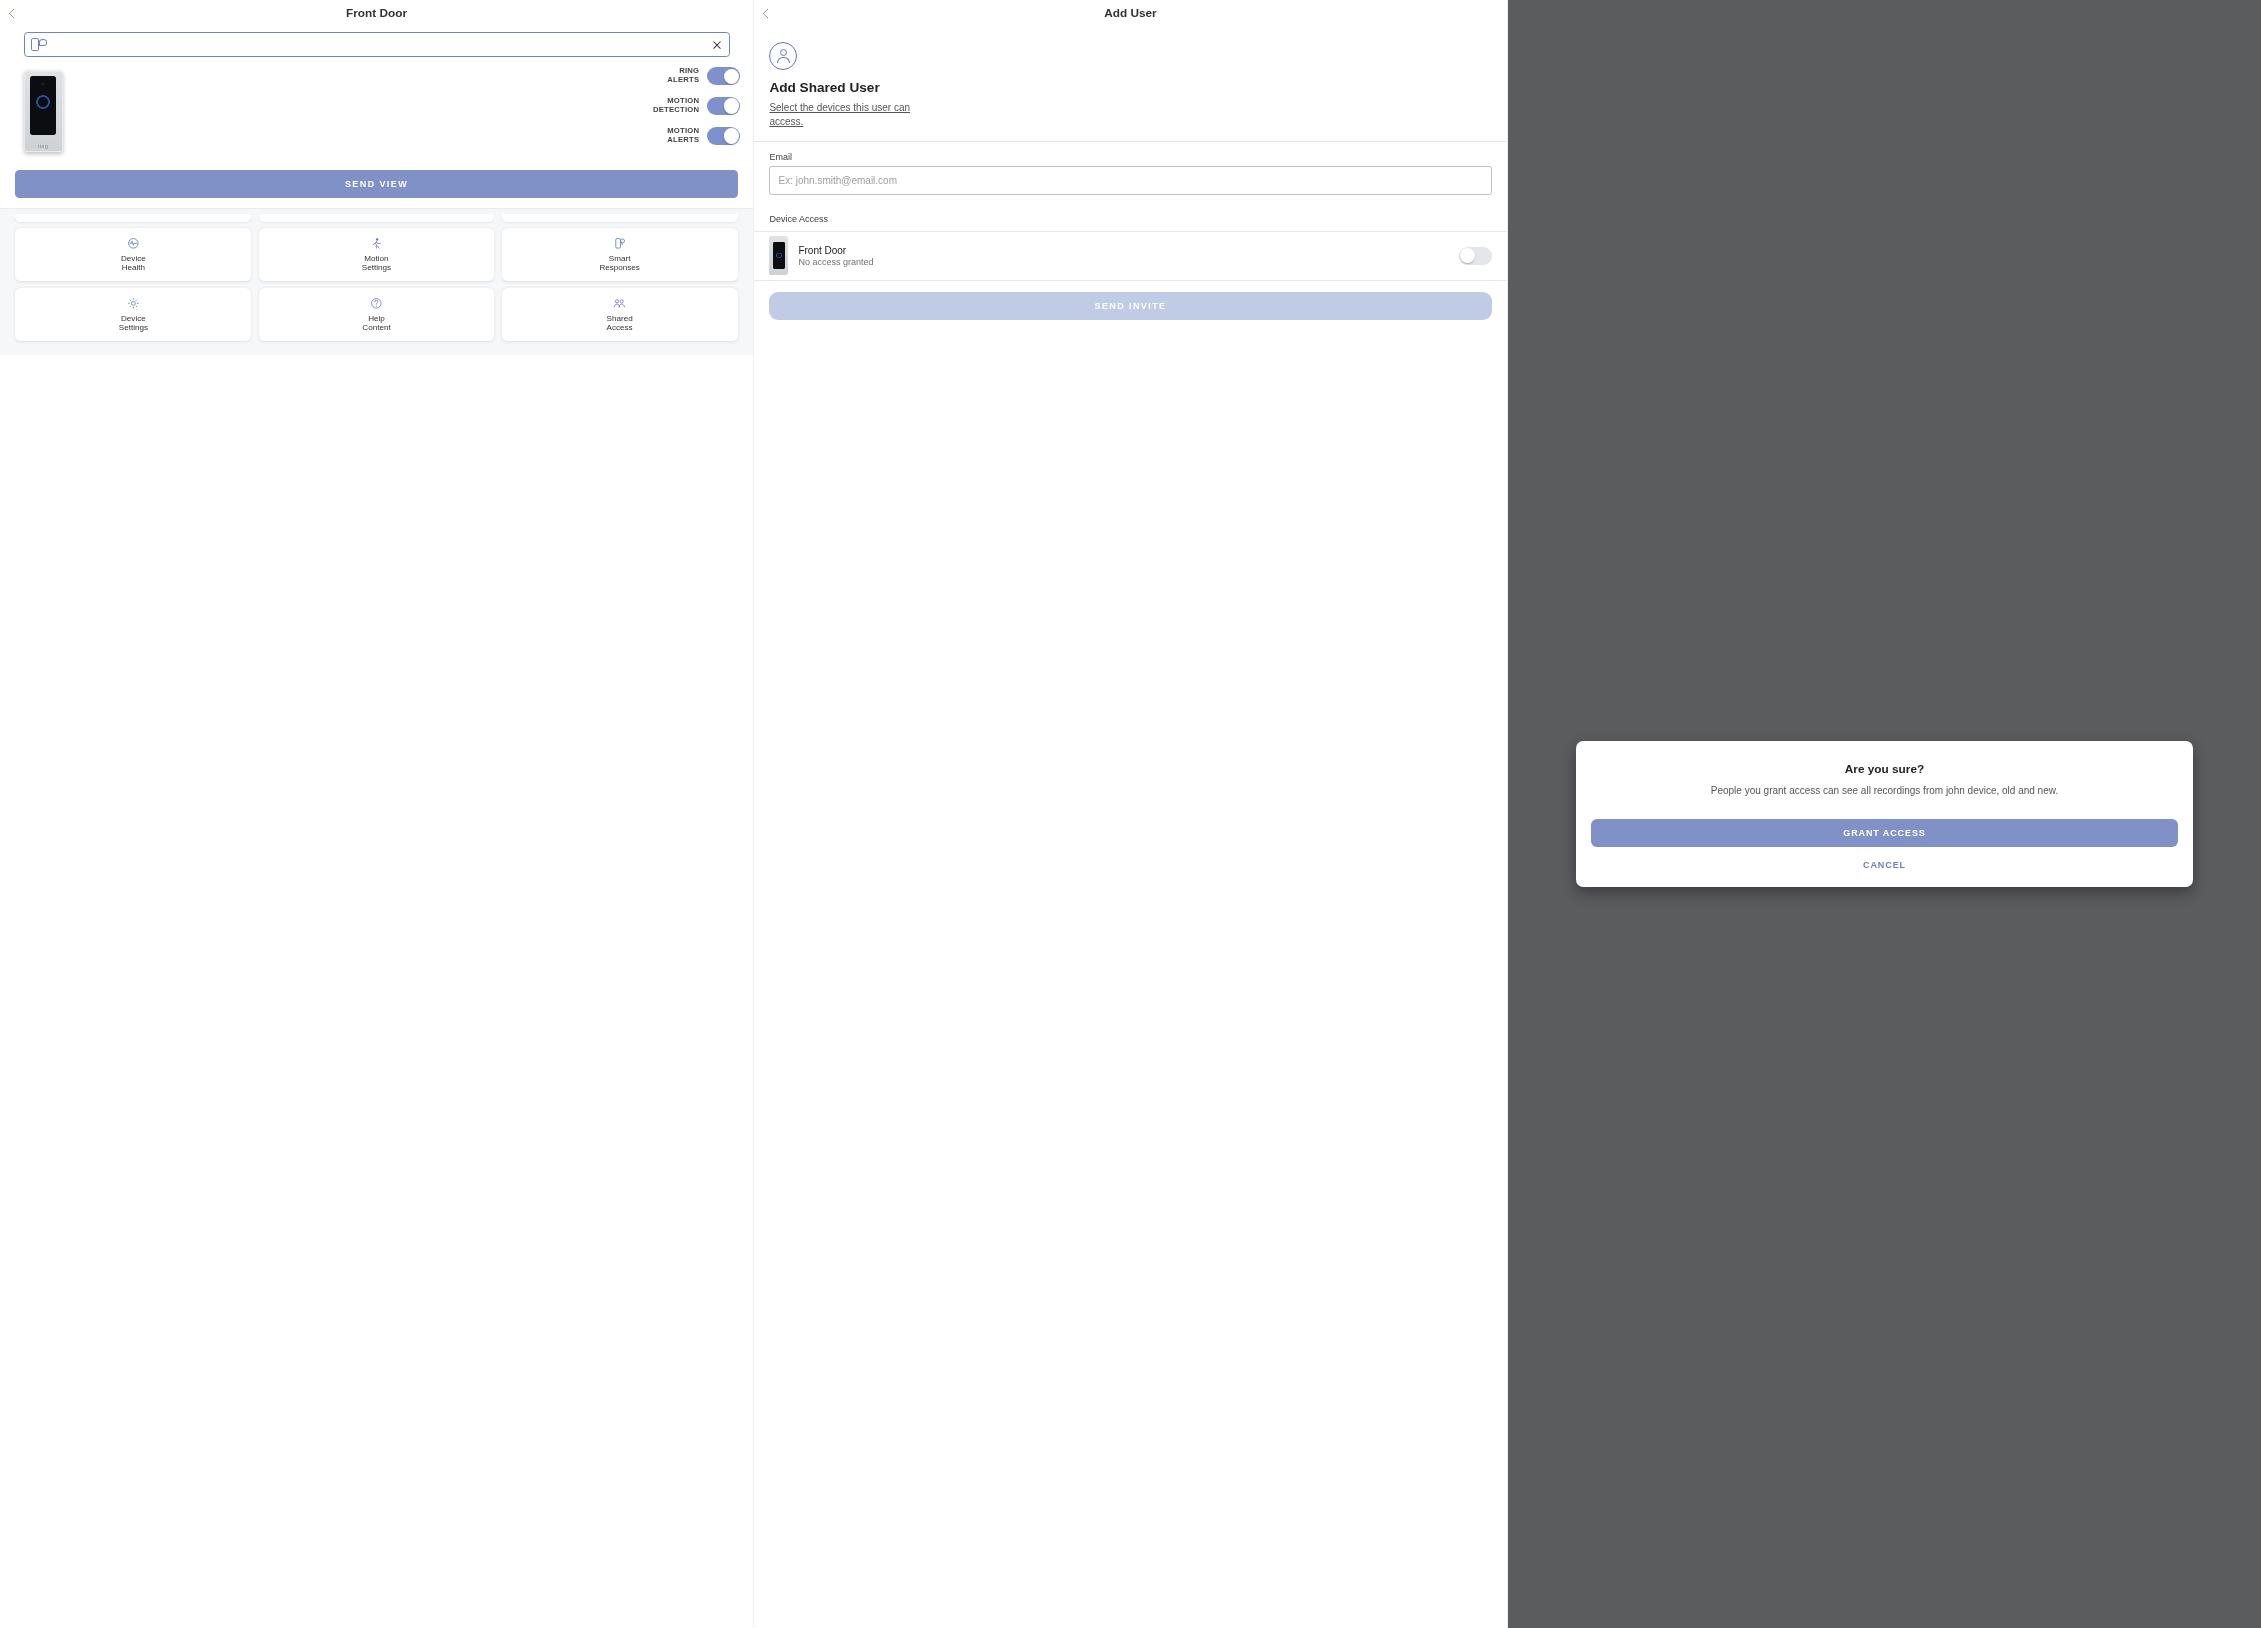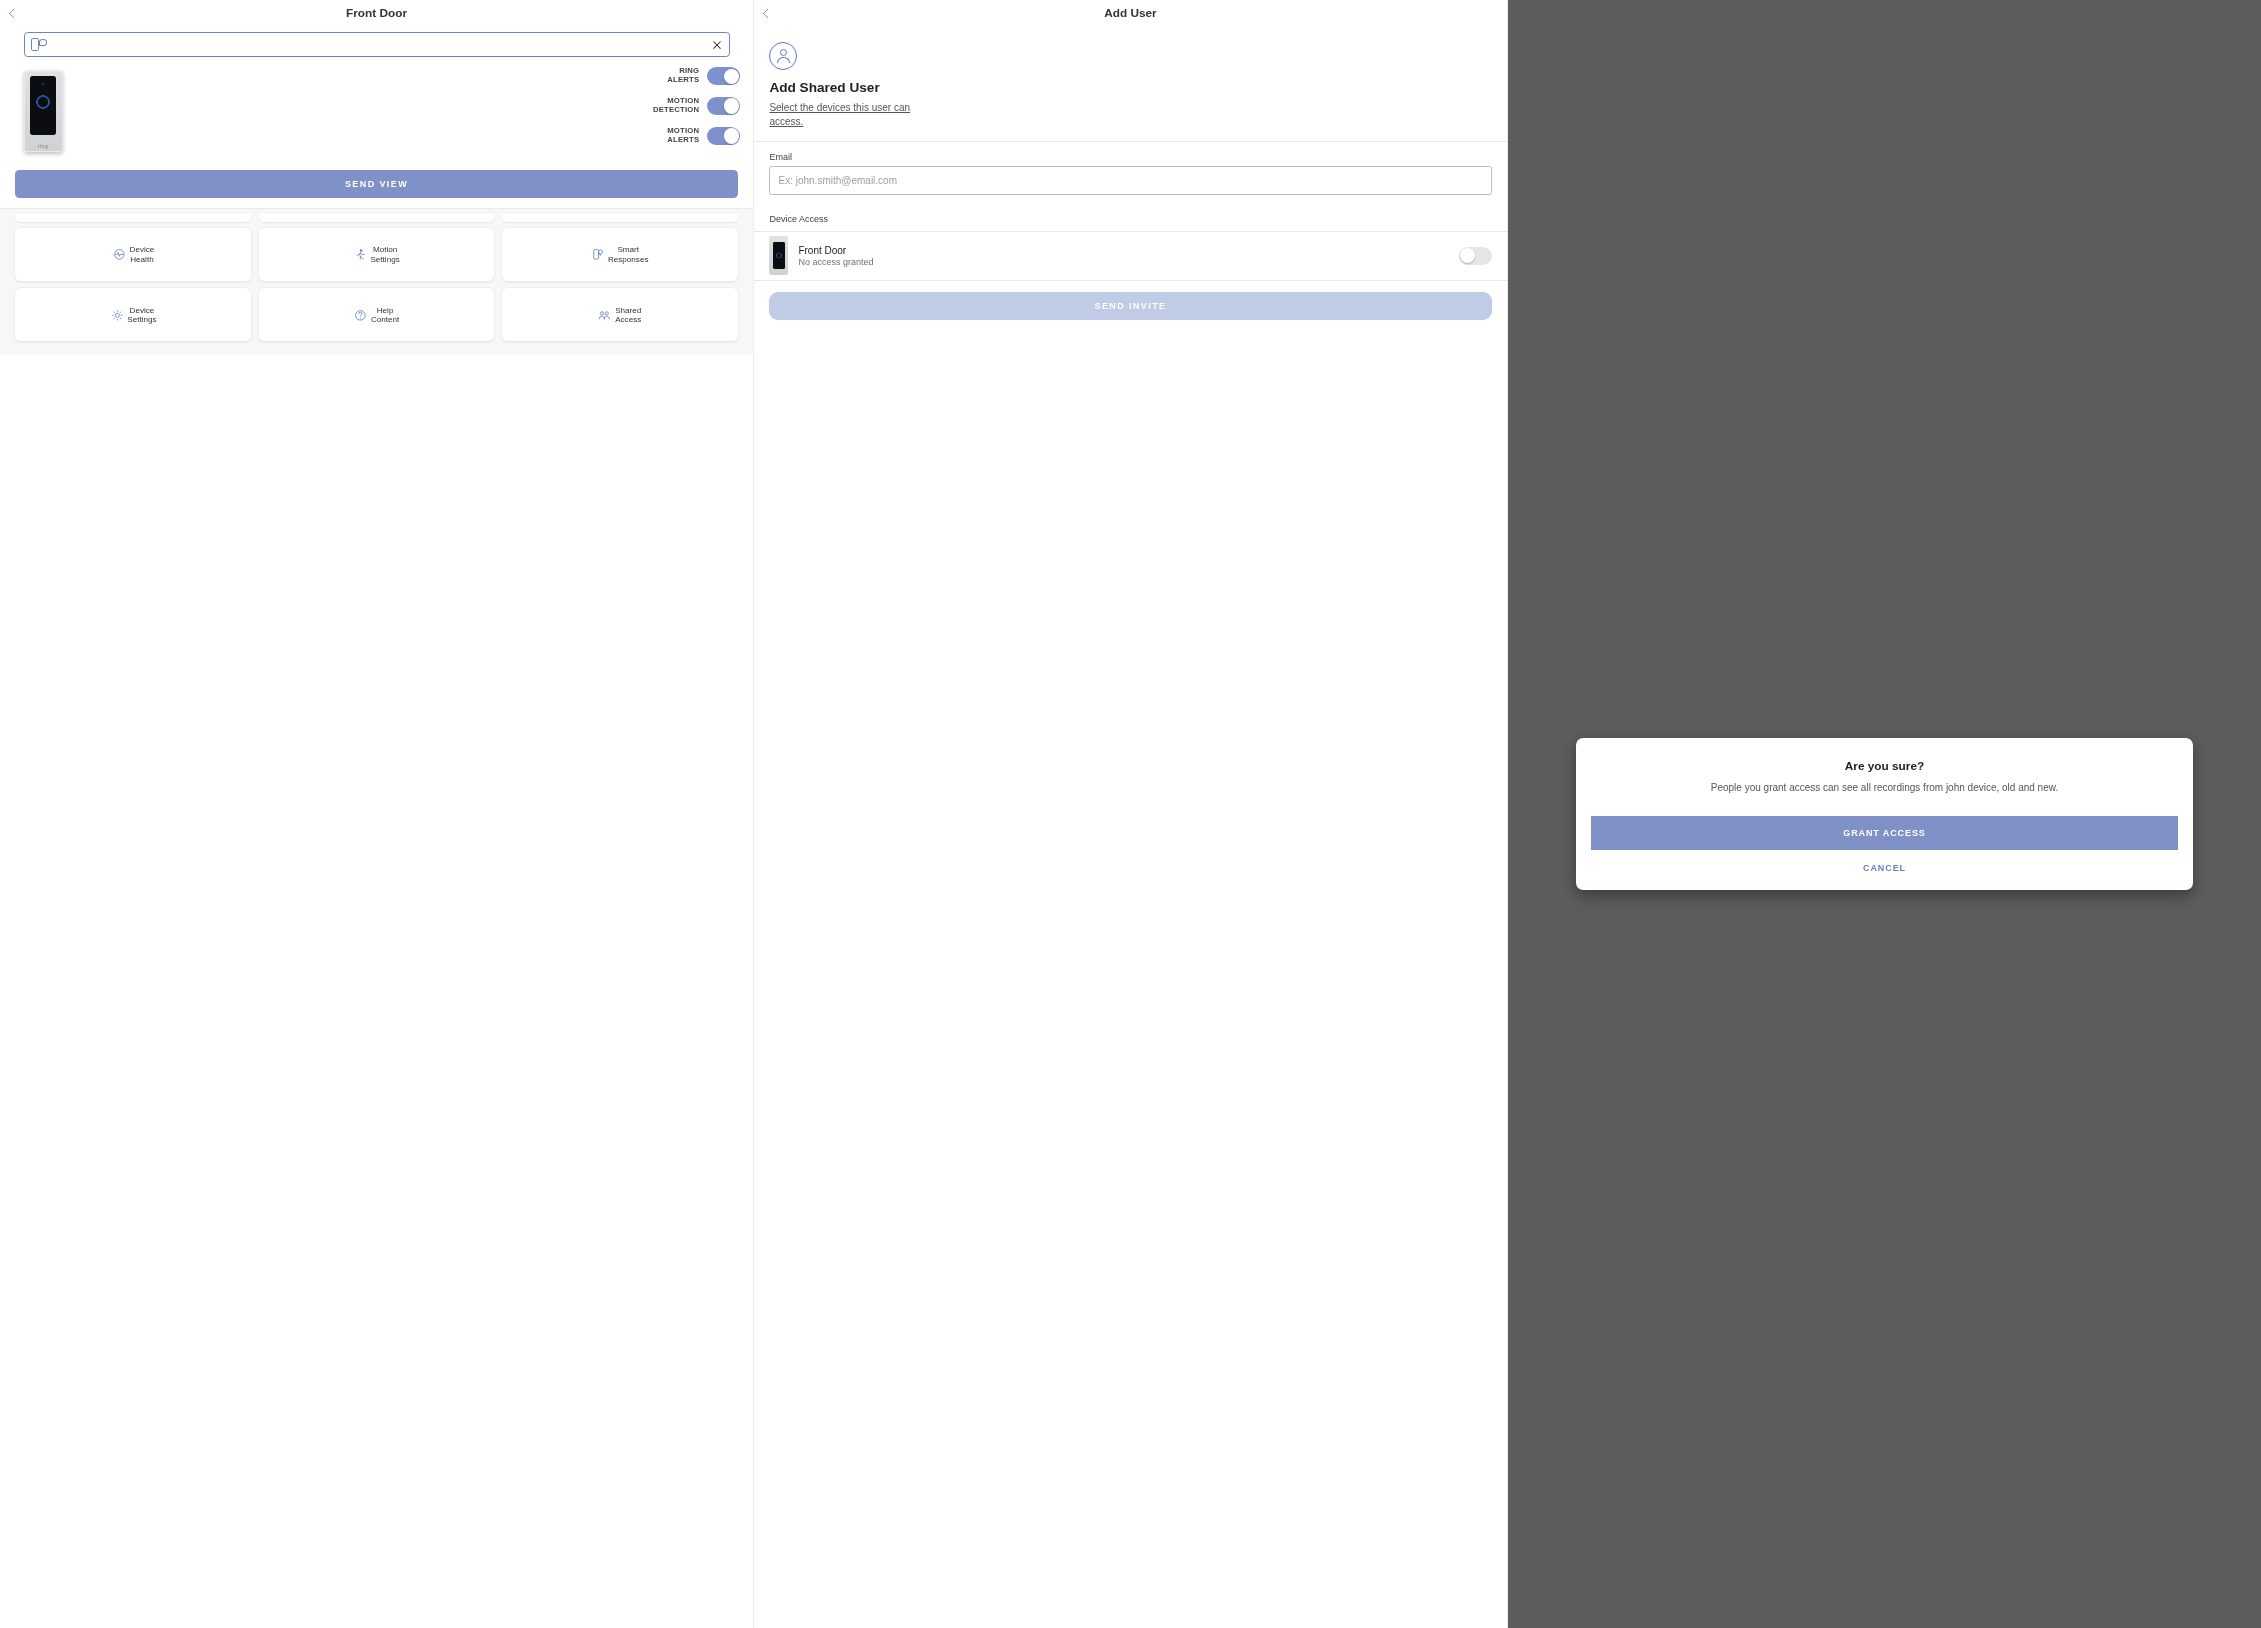--- a/index.html
+++ b/index.html
@@ -199,21 +199,21 @@
     grid-template-columns: repeat(3, 1fr);
     gap: 7.2px;
     margin-top: 6.3px;
   }
   .tile {
     background: #fff;
     border-radius: 5.4px;
     box-shadow: 0 0.9px 2.7px rgba(0,0,0,.10);
     height: 53px;
     display: flex;
-    flex-direction: row;
+    flex-direction: column;
     align-items: center;
     justify-content: center;
     gap: 3.6px;
     cursor: pointer;
   }
   .tile-icon {
     width: 13.6px; height: 13.6px;
     display: flex; align-items: center; justify-content: center;
     color: #5b76c6;
   }
@@ -325,22 +325,22 @@
     margin-bottom: 8.1px;
   }
   .dlg-body {
     text-align: center;
     font-size: 10px;
     color: #555;
     line-height: 1.45;
     margin-bottom: 20px;
   }
   .dlg-primary {
-    height: 34px;
-    border-radius: 0;
+    height: 28px;
+    border-radius: 6px;
     background: #8091c8;
     color: #fff;
     font-size: 9px; font-weight: 700; letter-spacing: 0.9px;
     display:flex; align-items:center; justify-content:center;
     cursor: pointer;
   }
   .dlg-secondary {
     margin-top: 13.6px;
     text-align: center;
     color: #6a80c4;

